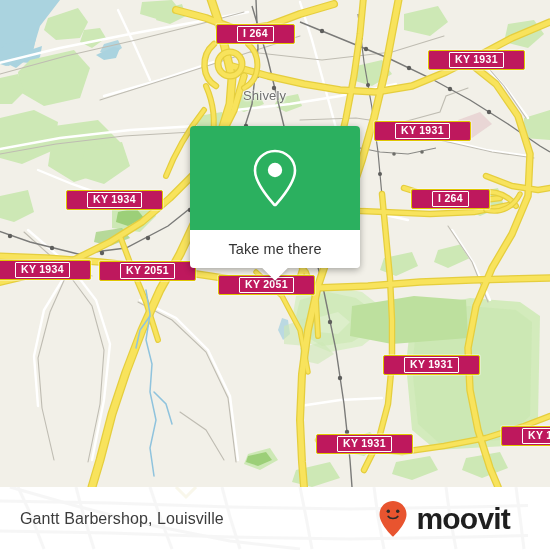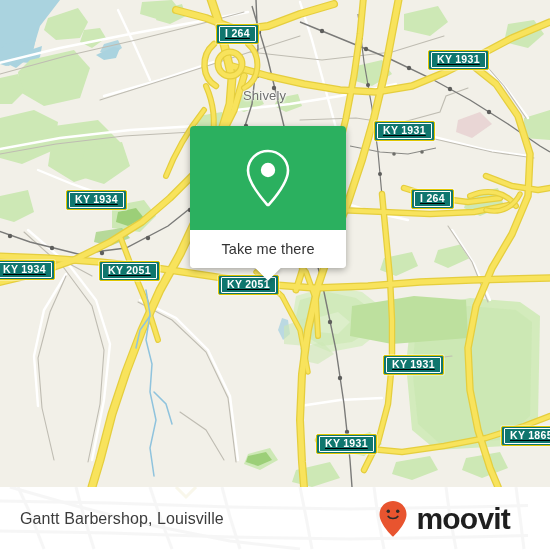--- a/index.html
+++ b/index.html
@@ -34,46 +34,45 @@
     position: absolute;
     color: #6f6f6f;
     font-size: 13px;
     letter-spacing: .2px;
     white-space: nowrap;
     text-shadow: 0 0 3px #fff, 0 0 3px #fff, 0 0 2px #fff;
   }
   
   .shield {
     position: absolute;
-    background: #0f766e;
+    background: #be185d;
     border: 1px solid #E0C600;
-    padding: 1px 2px;
+    padding: 1px 20px;
     border-radius: 2px;
     line-height: 0;
     box-shadow: 0 0 0 1px rgba(255,255,255,.35);
-    text-decoration: underline;
   }
   .shield > span {
     display: block;
     border: 1px solid #fff;
     border-radius: 1px;
     color: #fff;
     font-size: 10.5px;
     font-weight: bold;
     letter-spacing: .3px;
     padding: 1px 5px 2px 5px;
     line-height: 11px;
     white-space: nowrap;
     font-family: "Liberation Sans", sans-serif;
   }
   
   #popup {
     position: absolute;
     left: 190px; top: 126px;
-    width: 156px;
+    width: 170px;
     border-radius: 4px;
     box-shadow: 0 2px 7px rgba(0,0,0,.32);
     overflow: visible;
     z-index: 40;
   }
   #popup-photo {
     height: 104px;
     border-radius: 4px 4px 0 0;
     display: flex;
     align-items: center;

